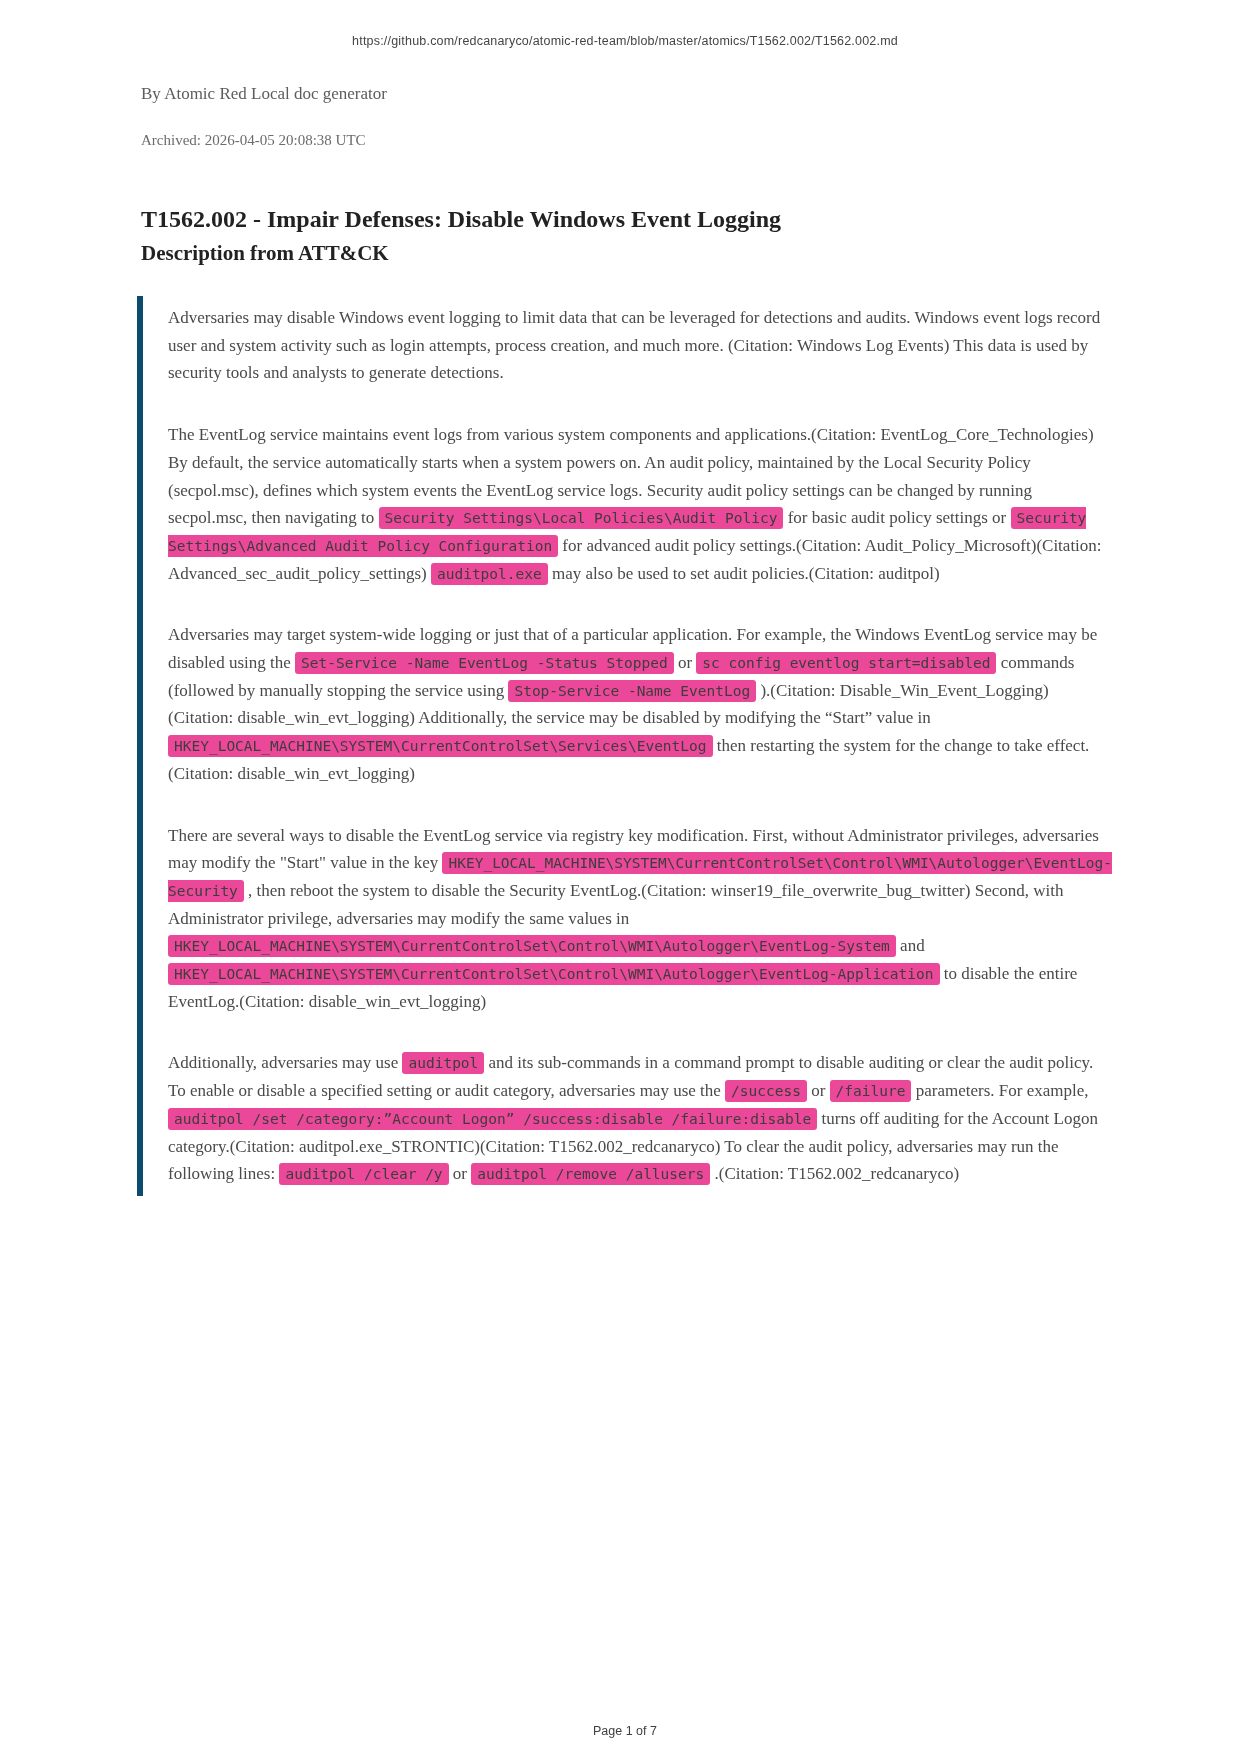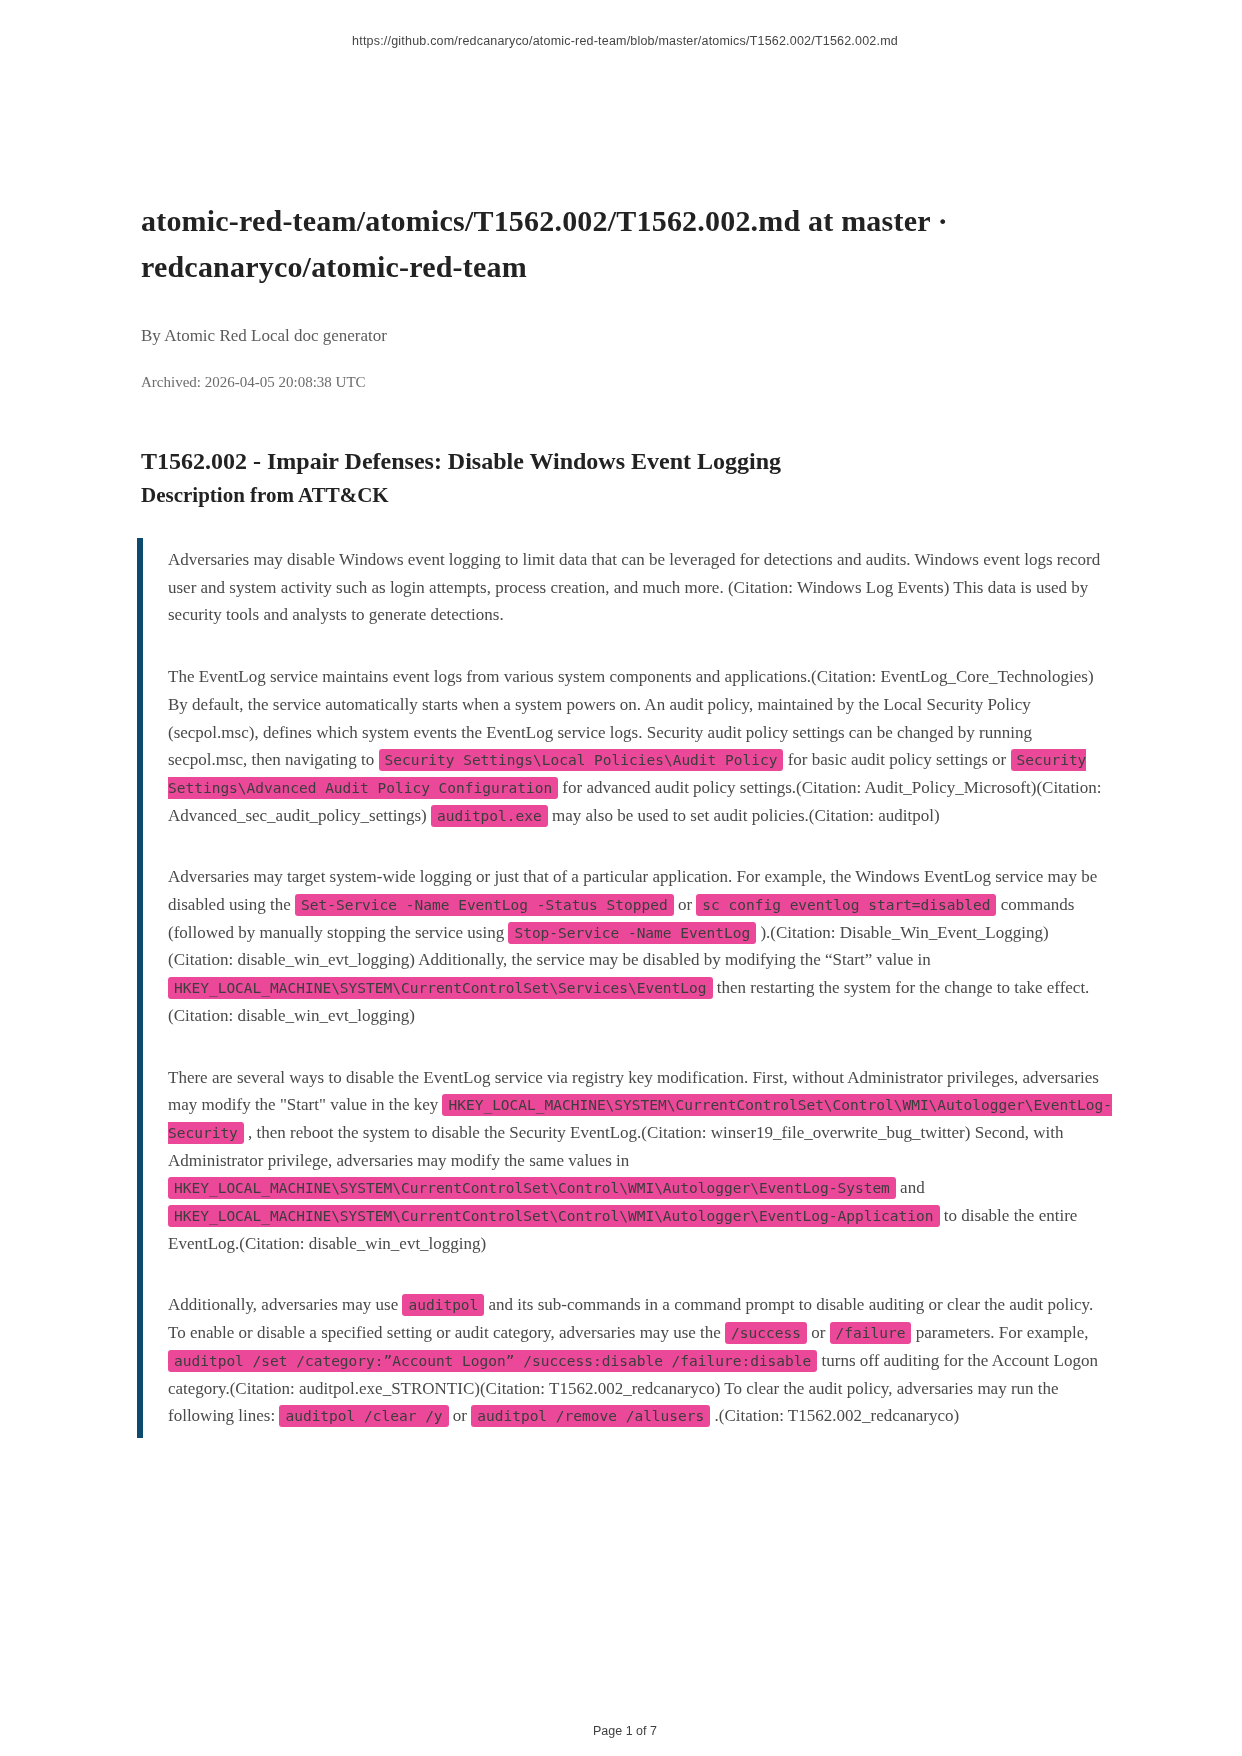--- a/index.html
+++ b/index.html
@@ -83,21 +83,20 @@
     color: #3f3f3f;
   }
 </style>
 </head>
 <body>
 
 <div class="url-header">https://github.com/redcanaryco/atomic-red-team/blob/master/atomics/T1562.002/T1562.002.md</div>
 
 <div class="page">
 
-  <h1 class="doc-title">atomic-red-team/atomics/T1562.002/T1562.002.md at master · redcanaryco/atomic-red-team</h1>
 
   <div class="byline">By Atomic Red Local doc generator</div>
 
   <div class="archived">Archived: 2026-04-05 20:08:38 UTC</div>
 
   <h2 class="section-title">T1562.002 - Impair Defenses: Disable Windows Event Logging</h2>
 
   <h3 class="subsection-title">Description from ATT&amp;CK</h3>
 
   <blockquote class="quote">

